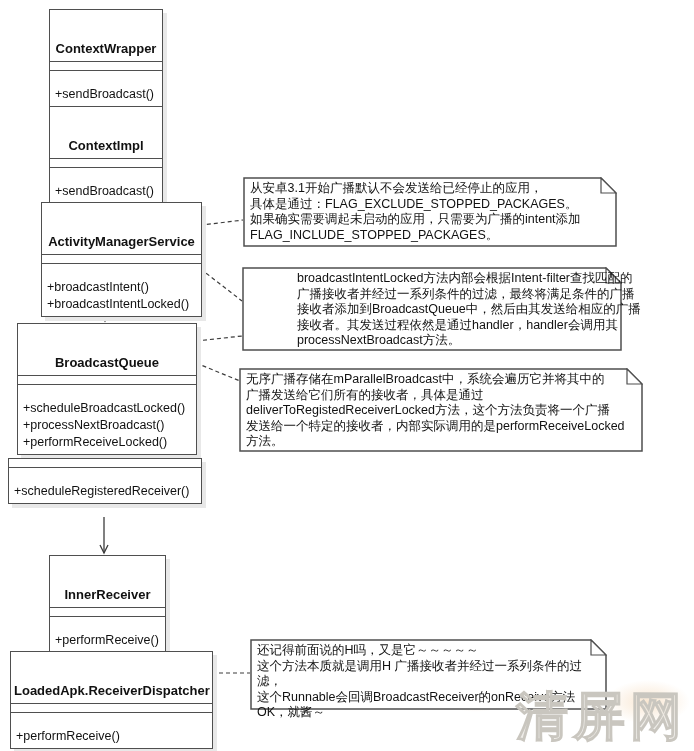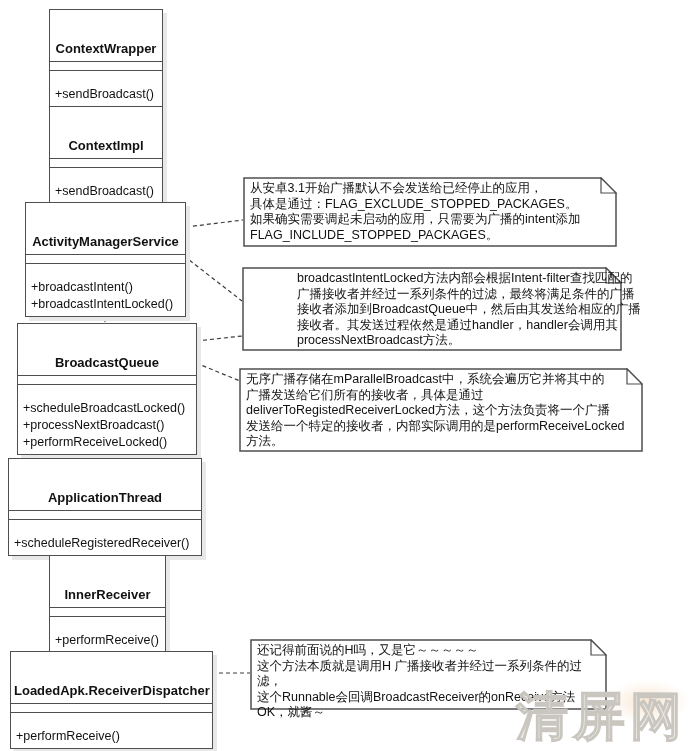--- a/index.html
+++ b/index.html
@@ -93,37 +93,36 @@
     <div class="cls-attrs"></div>
     <div class="cls-methods">+sendBroadcast()</div>
   </div>
 
   <div class="cls" style="left:49px; top:106px; width:112px;">
     <div class="cls-title">ContextImpl</div>
     <div class="cls-attrs"></div>
     <div class="cls-methods">+sendBroadcast()</div>
   </div>
 
-  <div class="cls" style="left:25px; top:202px; width:159px;">
+  <div class="cls" style="left:41px; top:202px; width:159px;">
     <div class="cls-title">ActivityManagerService</div>
     <div class="cls-attrs"></div>
     <div class="cls-methods">+broadcastIntent()
 +broadcastIntentLocked()</div>
   </div>
 
   <div class="cls" style="left:17px; top:323px; width:178px;">
     <div class="cls-title">BroadcastQueue</div>
     <div class="cls-attrs"></div>
     <div class="cls-methods">+scheduleBroadcastLocked()
 +processNextBroadcast()
 +performReceiveLocked()</div>
   </div>
 
   <div class="cls" style="left:8px; top:458px; width:192px;">
-    <div class="cls-title">ApplicationThread</div>
     <div class="cls-attrs"></div>
     <div class="cls-methods">+scheduleRegisteredReceiver()</div>
   </div>
 
   <div class="cls" style="left:49px; top:555px; width:115px;">
     <div class="cls-title">InnerReceiver</div>
     <div class="cls-attrs"></div>
     <div class="cls-methods">+performReceive()</div>
   </div>
 

